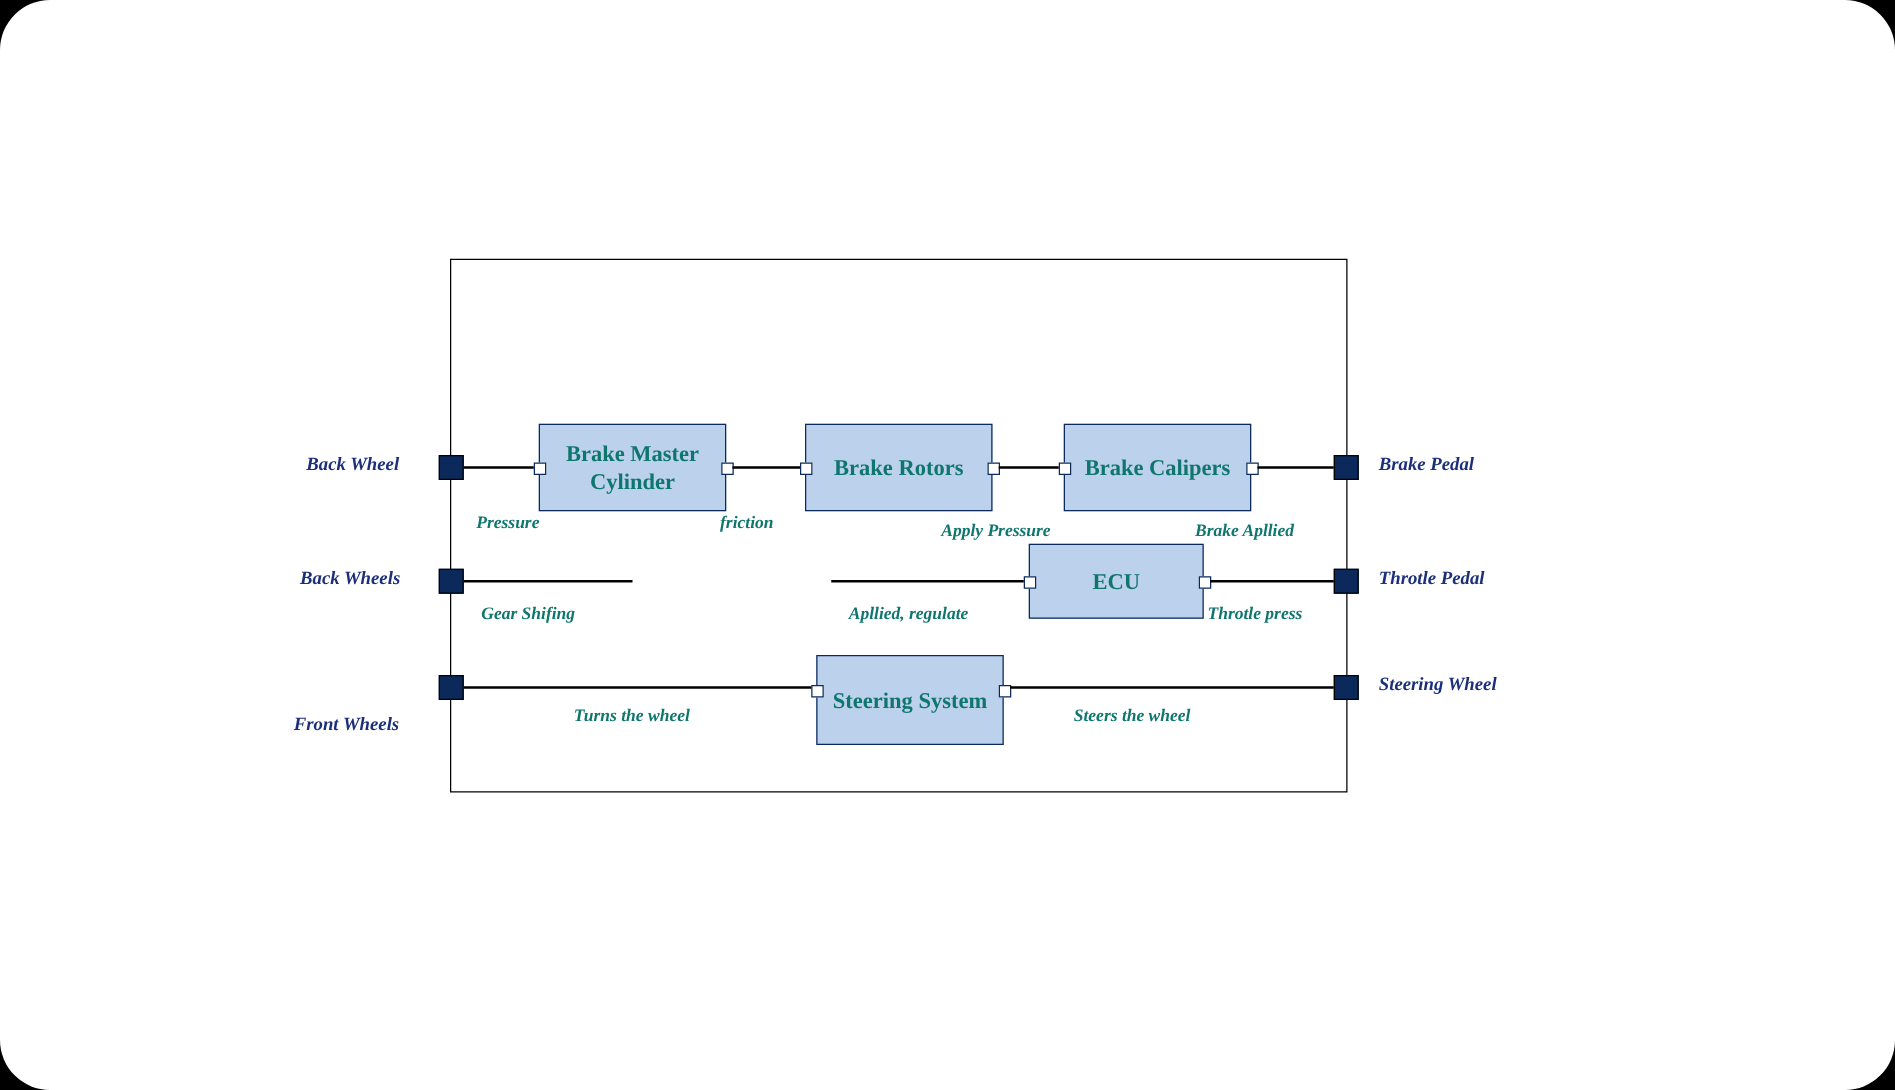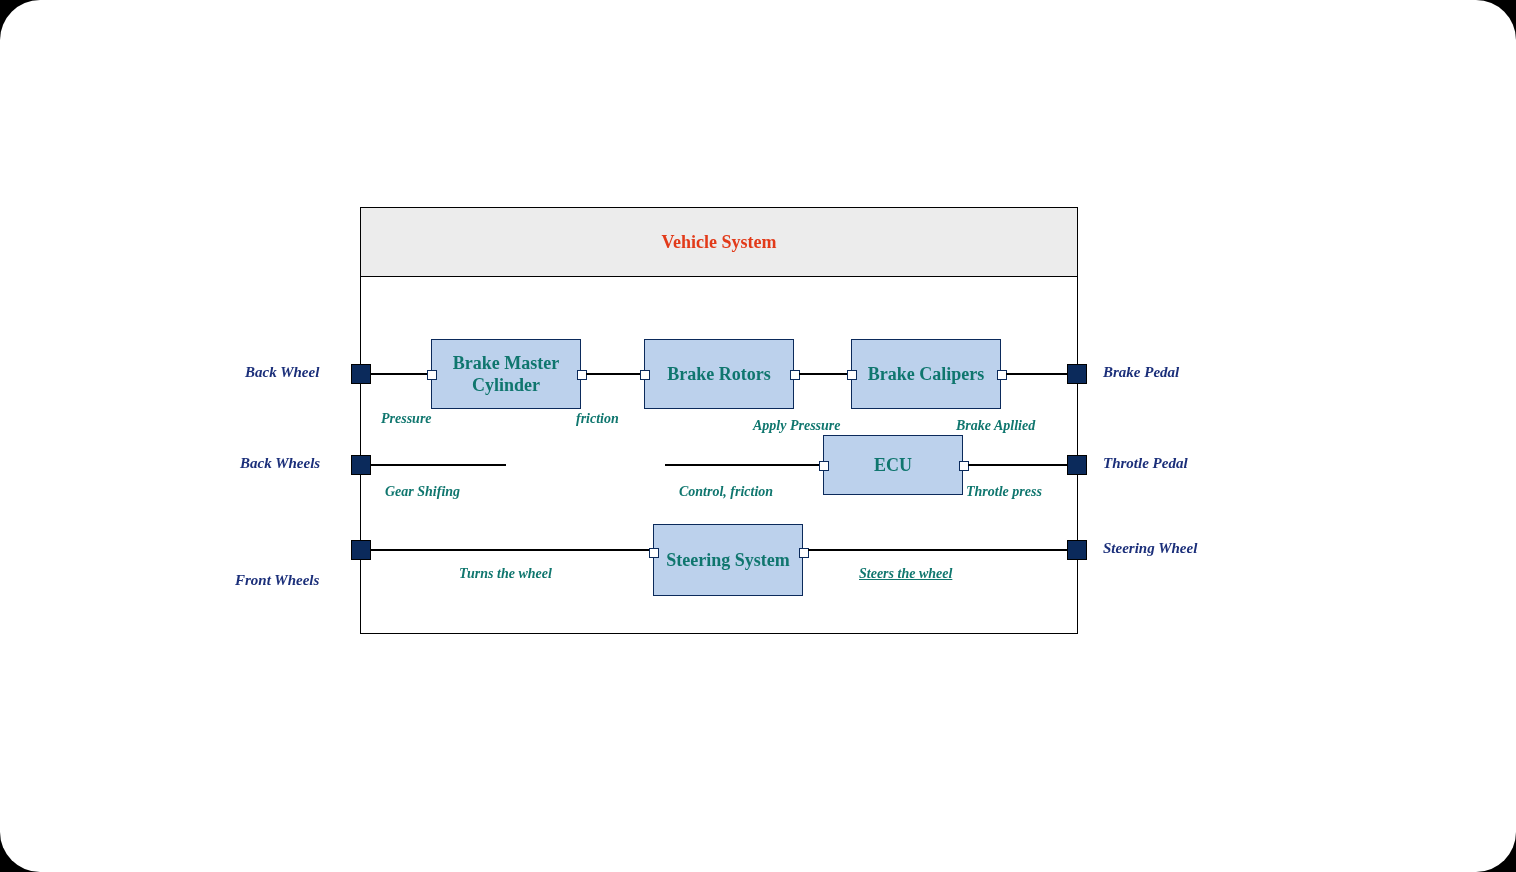--- a/index.html
+++ b/index.html
@@ -102,23 +102,20 @@
 
   <div class="ext-label" style="left:245px; top:364px;">Back Wheel</div>
   <div class="ext-label" style="left:240px; top:455px;">Back Wheels</div>
   <div class="ext-label" style="left:235px; top:540px;margin-top:32px;">Front Wheels</div>
 
   <div class="ext-label" style="left:1103px; top:364px;">Brake Pedal</div>
   <div class="ext-label" style="left:1103px; top:455px;">Throtle Pedal</div>
   <div class="ext-label" style="left:1103px; top:540px;">Steering Wheel</div>
 
   <div class="diagram-container">
-    <div class="title-bar">
-      <span class="title-text">Vehicle System</span>
-    </div>
 
     <div class="ext-port" style="left:-10px; top:156px;"></div>
     <div class="ext-port" style="left:706px; top:156px;"></div>
 
     <div class="block" style="left:70px; top:131px; width:150px; height:70px;">
       <span>Brake Master Cylinder</span>
       <div class="block-port" style="left:-5px; top:30px;"></div>
       <div class="block-port" style="left:145px; top:30px;"></div>
     </div>
     <div class="block" style="left:490px; top:131px; width:150px; height:70px;">
@@ -149,32 +146,32 @@
       <span>ECU</span>
       <div class="block-port" style="left:-5px; top:25px;"></div>
       <div class="block-port" style="left:135px; top:25px;"></div>
     </div>
 
     <div class="hline" style="left:10px; top:256px; width:135px;"></div>
     <div class="hline" style="left:304px; top:256px; width:154px;"></div>
     <div class="hline" style="left:607px; top:256px; width:99px;"></div>
 
     <div class="flow-label" style="left:24px; top:276px;">Gear Shifing</div>
-    <div class="flow-label" style="left:318px; top:276px;">Control, friction</div>
+    <div class="flow-label" style="left:318px; top:276px;">Apllied, regulate</div>
     <div class="flow-label" style="left:605px; top:276px;">Throtle press</div>
 
     <div class="ext-port" style="left:-10px; top:332px;"></div>
     <div class="ext-port" style="left:706px; top:332px;"></div>
 
     <div class="block" style="left:292px; top:316px; width:150px; height:72px;">
       <span>Steering System</span>
       <div class="block-port" style="left:-5px; top:23px;"></div>
       <div class="block-port" style="left:145px; top:23px;"></div>
     </div>
 
     <div class="hline" style="left:10px; top:341px; width:278px;"></div>
     <div class="hline" style="left:447px; top:341px; width:259px;"></div>
 
     <div class="flow-label" style="left:98px; top:358px;">Turns  the wheel</div>
-    <div class="flow-label" style="left:498px; top:358px;text-decoration:underline;">Steers the wheel</div>
+    <div class="flow-label" style="left:498px; top:358px;">Steers the wheel</div>
 
   </div>
 </div>
 
 </body></html>

